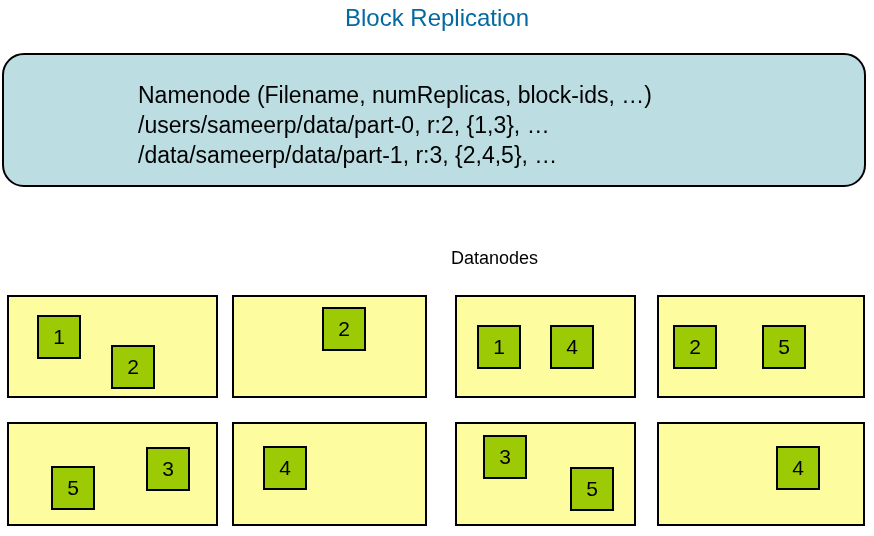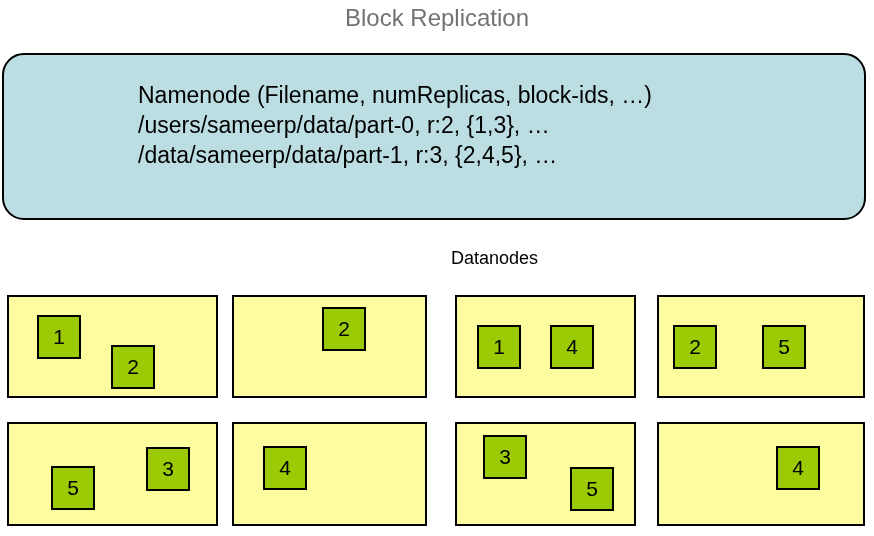--- a/index.html
+++ b/index.html
@@ -18,31 +18,31 @@
 
   
   #diagram-title {
     position: absolute;
     left: 0;
     top: 4px;
     width: 874px;
     text-align: center;
     font-size: 24px;
     line-height: 28px;
-    color: #737373;
+    color: #0369a1;
     white-space: nowrap;
   }
 
   
   #namenode-panel {
     position: absolute;
     left: 2px;
     top: 53px;
     width: 864px;
-    height: 167px;
+    height: 134px;
     box-sizing: border-box;
     background: #bcdee2;
     border: 2px solid #000000;
     border-radius: 22px;
   }
   #namenode-text {
     position: absolute;
     left: 134px;
     top: 25px;
     font-size: 23px;

